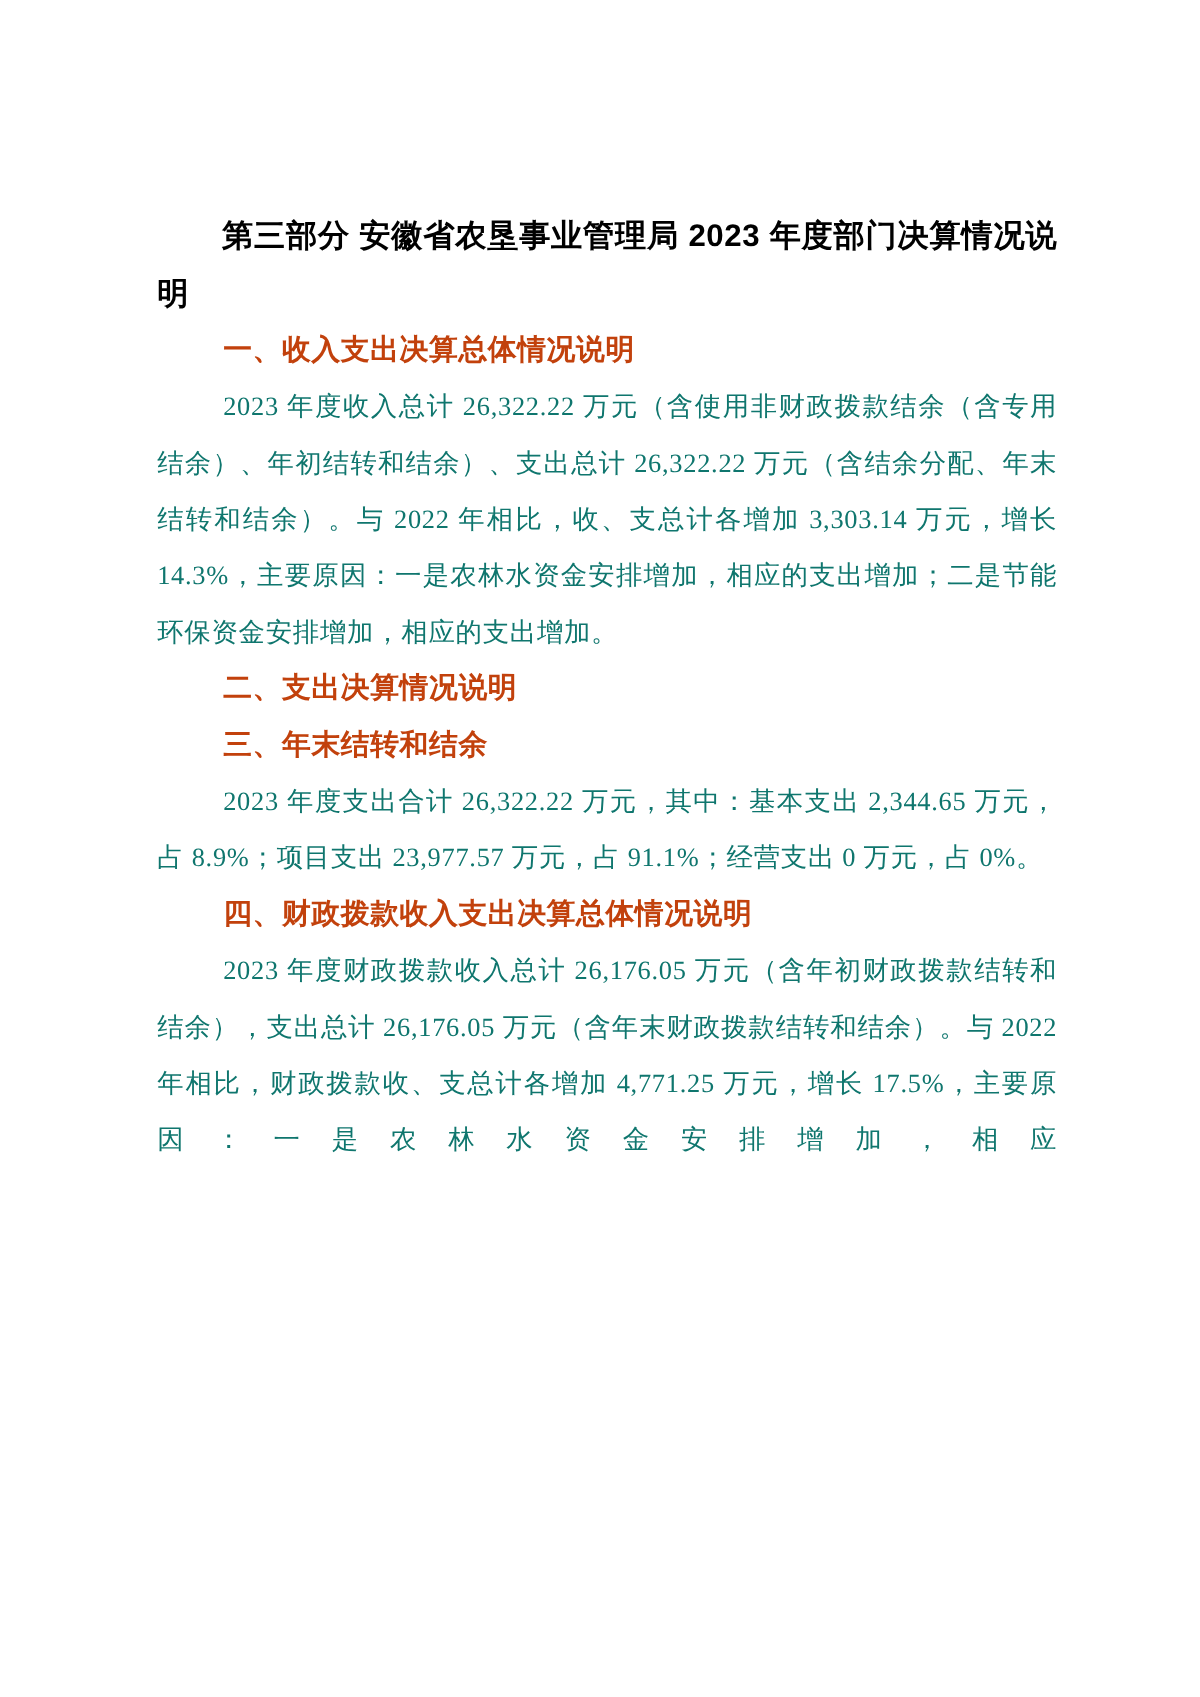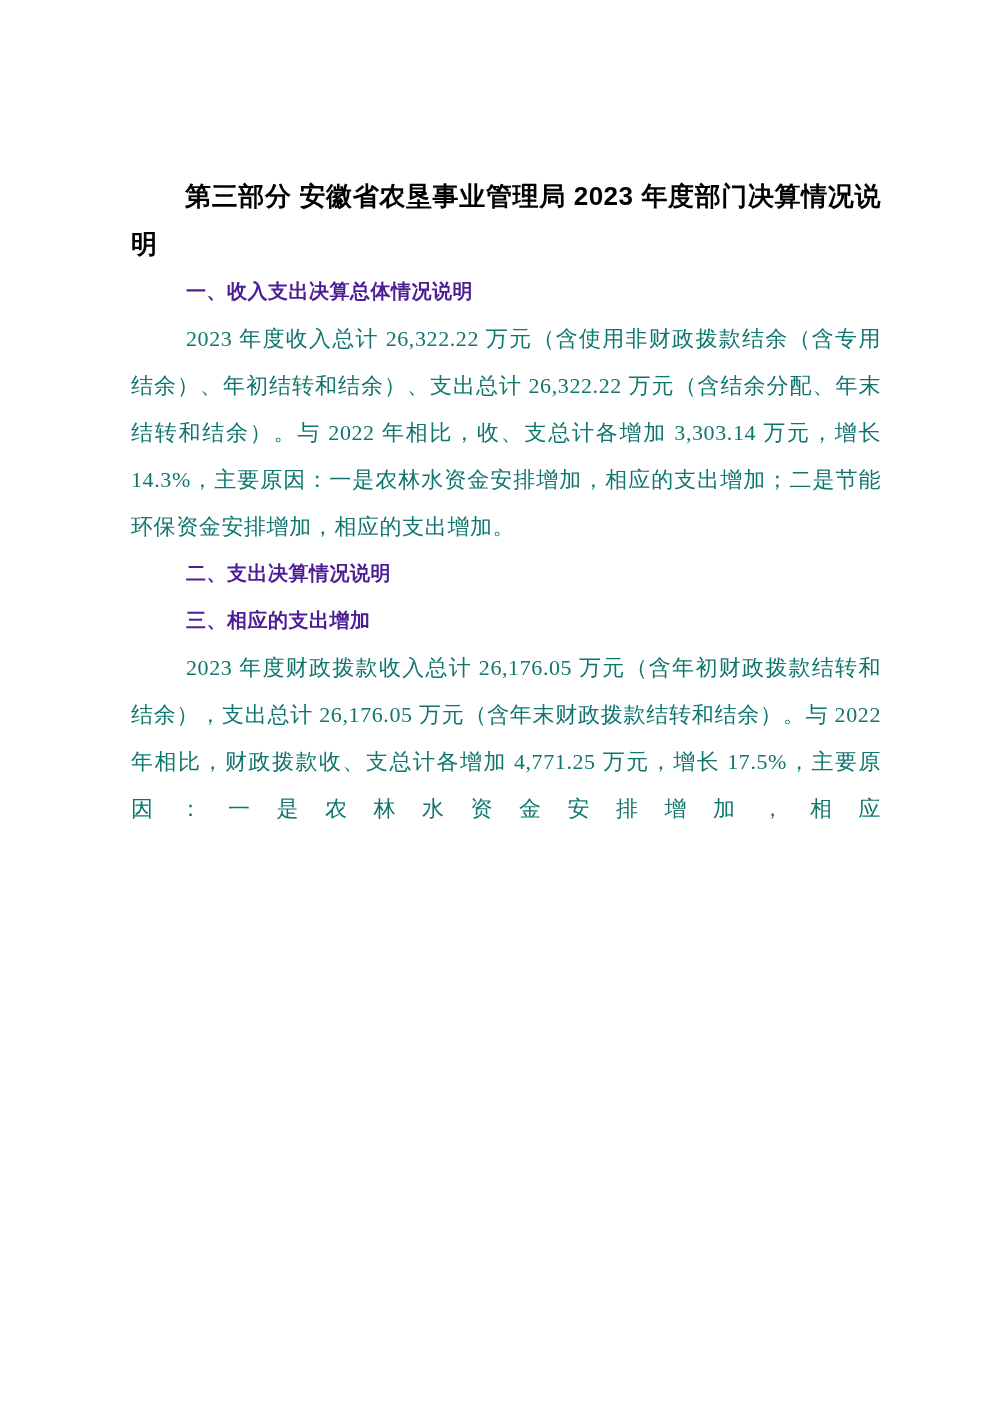--- a/index.html
+++ b/index.html
@@ -31,25 +31,25 @@
     line-height: 48px;
     letter-spacing: 0.5px;
     text-indent: 54px;
     text-align: justify;
     color: #000000;
   }
   .sec-heading {
     margin: 0;
     font-family: "Liberation Sans", "DejaVu Sans", sans-serif;
     font-weight: bold;
-    font-size: 20px;
+    font-size: 24px;
     line-height: 47px;
     letter-spacing: 0.5px;
     text-indent: 55px;
-    color: #4c1d95;
+    color: #c2410c;
   }
   .body-para {
     margin: 0;
     font-family: "Liberation Serif", "DejaVu Serif", serif;
     font-weight: normal;
     font-size: 22px;
     line-height: 47px;
     letter-spacing: 0.6px;
     text-indent: 55px;
     text-align: justify;
@@ -77,20 +77,22 @@
 <div class="page">
   <div class="content">
 
     <p class="doc-title">第三部分 安徽省农垦事业管理局 2023 年度部门决算情况说明</p>
 
     <h2 class="sec-heading">一、收入支出决算总体情况说明</h2>
     <p class="body-para">2023 年度收入总计 26,322.22 万元（含使用非财政拨款结余（含专用结余）、年初结转和结余）、支出总计 26,322.22 万元（含结余分配、年末结转和结余）。与 2022 年相比，收、支总计各增加 3,303.14 万元，增长 14.3%，主要原因：一是农林水资金安排增加，相应的支出增加；二是节能环保资金安排增加，相应的支出增加。</p>
 
     <h2 class="sec-heading">二、支出决算情况说明</h2>
 
-    <h2 class="sec-heading">三、相应的支出增加</h2>
+    <h2 class="sec-heading">三、年末结转和结余</h2>
+    <p class="body-para">2023 年度支出合计 26,322.22 万元，其中：基本支出 2,344.65 万元，占 8.9%；项目支出 23,977.57 万元，占 91.1%；经营支出 0 万元，占 0%。</p>
 
+    <h2 class="sec-heading">四、财政拨款收入支出决算总体情况说明</h2>
     <p class="body-para cut-off">2023 年度财政拨款收入总计 26,176.05 万元（含年初财政拨款结转和结余），支出总计 26,176.05 万元（含年末财政拨款结转和结余）。与 2022 年相比，财政拨款收、支总计各增加 4,771.25 万元，增长 17.5%，主要原因：一是农林水资金安排增加，相应</p>
 
   </div>
 
   <div class="page-number">–14–</div>
 </div>
 
 </body></html>

